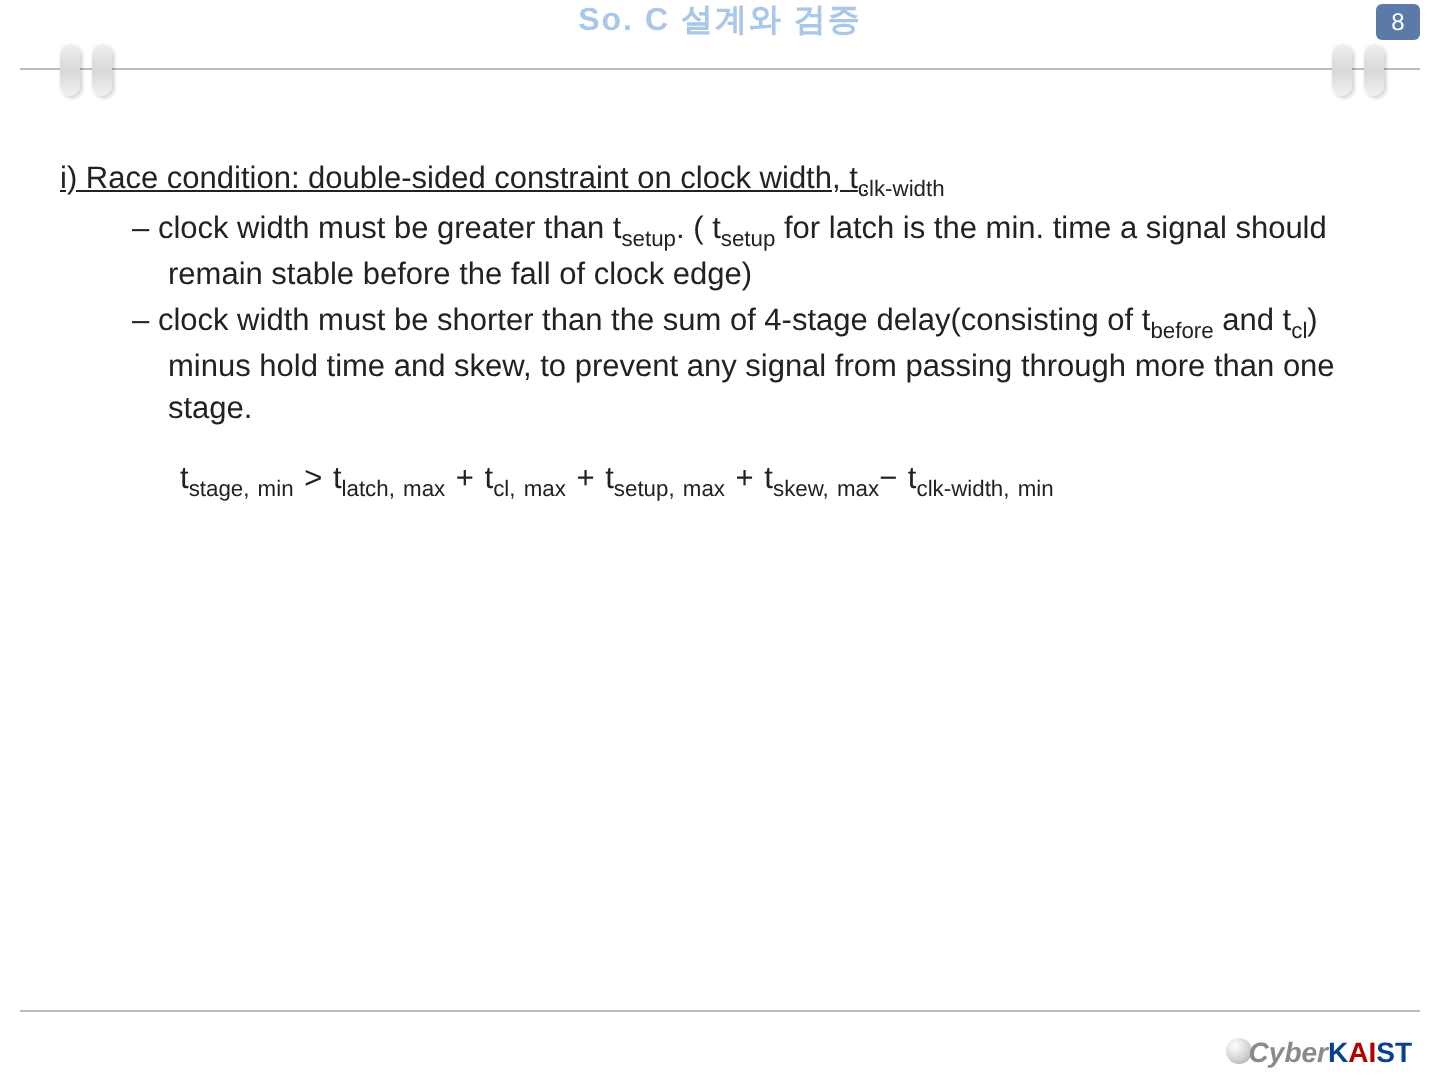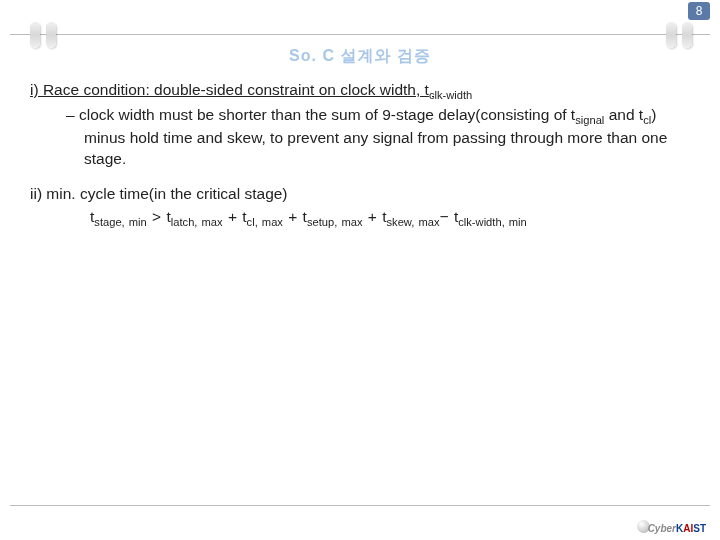--- a/index.html
+++ b/index.html
@@ -17,21 +17,20 @@
     height: 540px;
     box-sizing: border-box;
   }
   .title-bar {
     position: absolute;
     top: 0;
     left: 0;
     width: 720px;
     height: 24px;
     text-align: center;
-    margin-top: 46px;
   }
   .title-text {
     display: inline-block;
     font-size: 16px;
     font-weight: bold;
     letter-spacing: 1px;
     color: #a9c7e8;
     text-shadow:
       -1px -1px 0 #fff,
        1px -1px 0 #fff,
@@ -128,21 +127,21 @@
     bottom: 6px;
     left: 10px;
     width: 700px;
     height: 28px;
     border-top: 1px solid #bbb;
   }
   .logo {
     position: absolute;
     right: 14px;
     bottom: 6px;
-    font-size: 10px;
+    font-size: 14px;
     font-weight: bold;
     font-style: italic;
   }
   .logo .cy { color: #8a8a8a; }
   .logo .ber { color: #8a8a8a; font-style: italic; }
   .logo .k { color: #0b3f8f; font-style: normal; }
   .logo .ai { color: #b00000; font-style: normal; }
   .logo .st { color: #0b3f8f; font-style: normal; }
   .logo-circle {
     display: inline-block;
@@ -171,29 +170,31 @@
     <div class="pill p3"></div>
     <div class="pill p4"></div>
   </div>
 
   <div class="content">
 
     <div class="heading">
       i) Race condition: double-sided constraint on clock width, t<sub>clk-width</sub>
     </div>
 
-
-
     <div class="bullet">
-      <span>clock width must be shorter than the sum of 9-stage delay(consisting of t</span><sub>signal</sub><span> and t</span><sub>cl</sub><span>) minus hold time and skew, to prevent any signal from passing through more than one stage.</span>
+      <span>clock width must be greater than t</span><sub>setup</sub><span>. ( t</span><sub>setup</sub><span> for latch is the min. time a signal should remain stable before the fall of clock edge)</span>
+    </div>
+
+
+    <div class="bullet">
+      <span>clock width must be shorter than the sum of 4-stage delay(consisting of t</span><sub>before</sub><span> and t</span><sub>cl</sub><span>) minus hold time and skew, to prevent any signal from passing through more than one stage.</span>
     </div>
 
 
     <div class="section2">
-      <div>ii) min. cycle time(in the critical stage)</div>
       <div class="formula3">
         <span>t</span><sub>stage, min</sub><span> &gt; </span><span>t</span><sub>latch, max</sub><span> + </span><span>t</span><sub>cl, max</sub><span> + </span><span>t</span><sub>setup, max</sub><span> + </span><span>t</span><sub>skew, max</sub><span>− </span><span>t</span><sub>clk-width, min</sub>
       </div>
     </div>
 
   </div>
 
   <div class="footer-bar"></div>
   <div class="logo">
     <span class="logo-circle"></span><span class="cy">Cy</span><span class="ber">ber</span><span class="k">K</span><span class="ai">AI</span><span class="st">ST</span>

